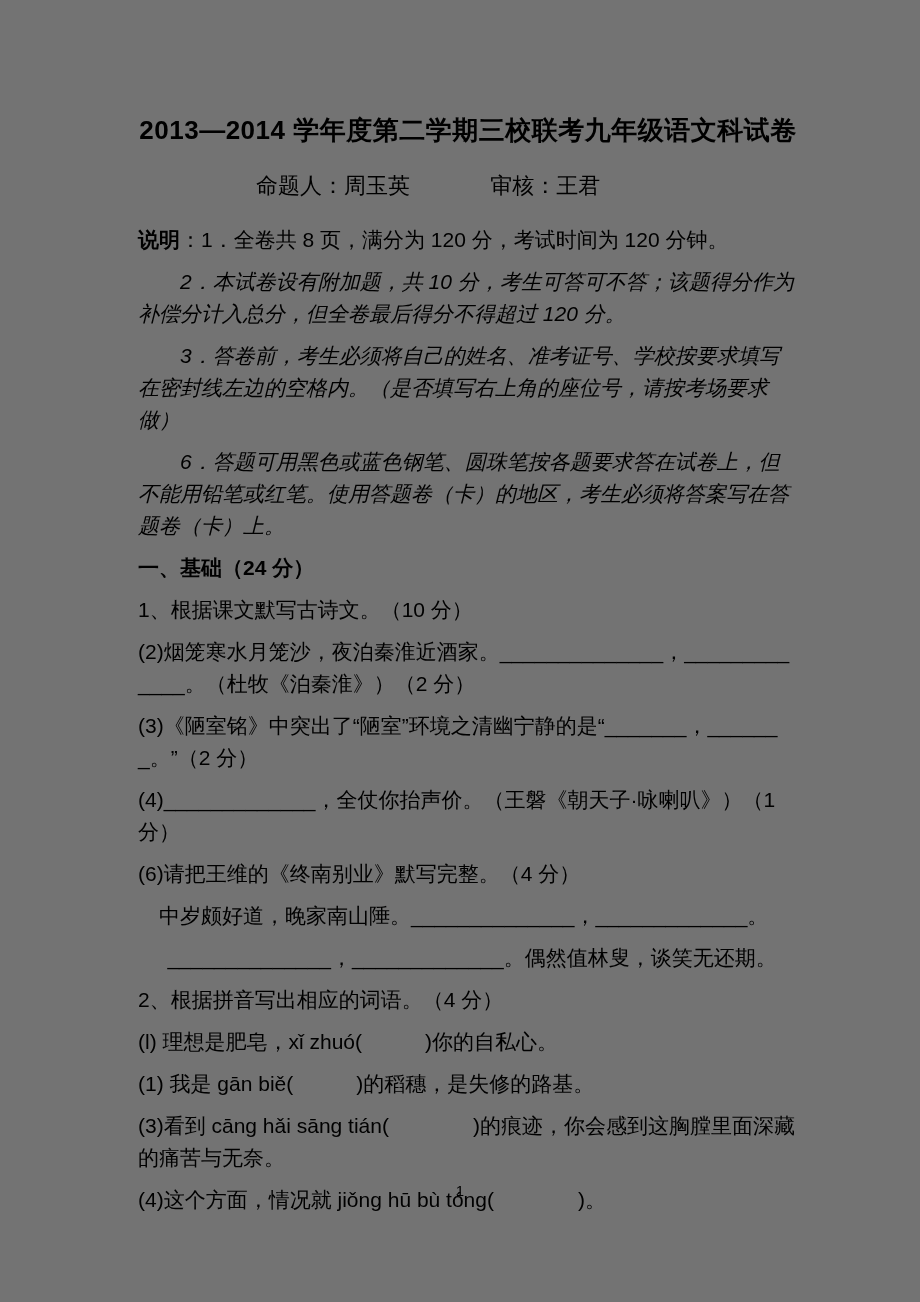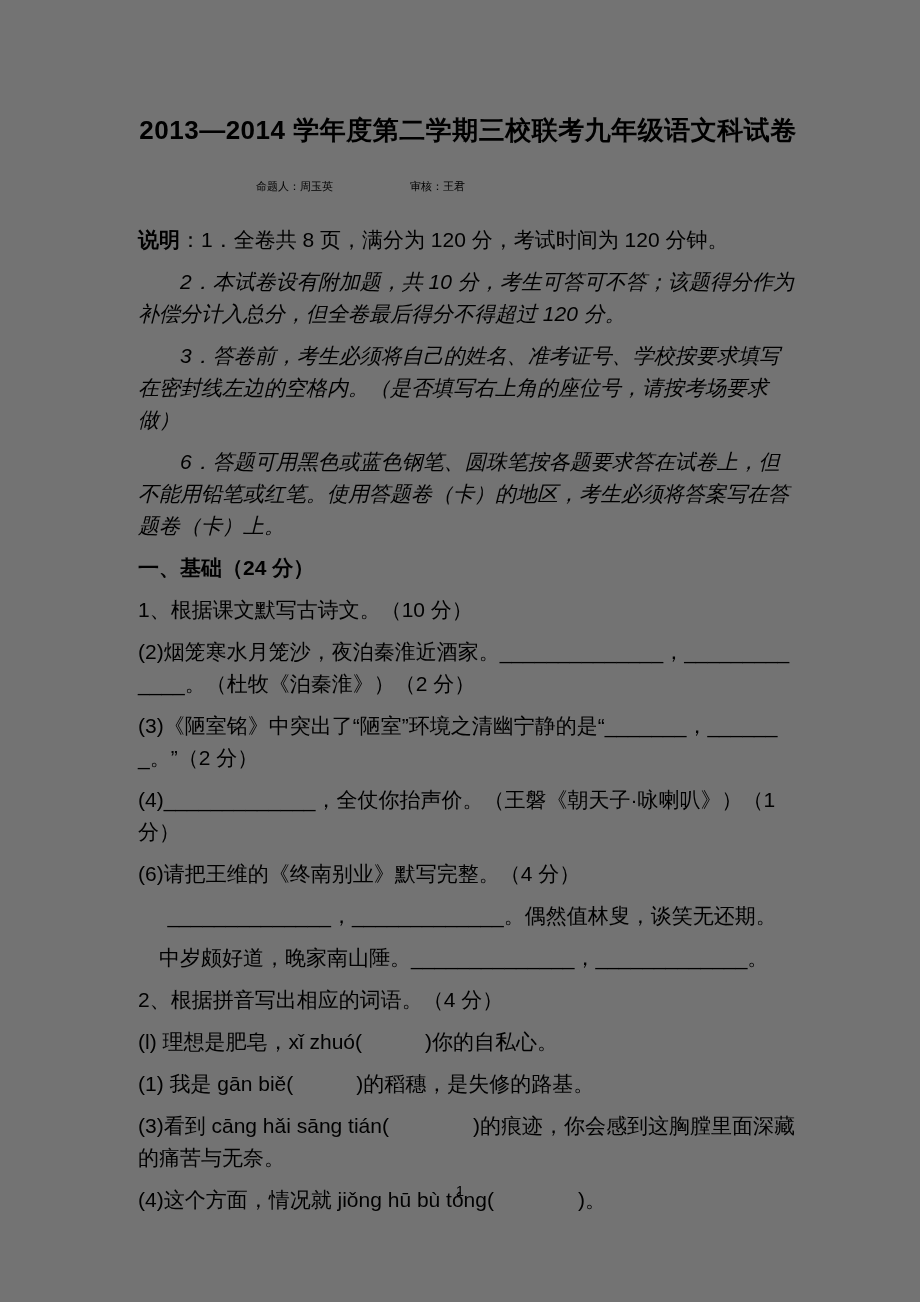--- a/index.html
+++ b/index.html
@@ -22,21 +22,21 @@
     margin: 0;
     font-size: 26px;
     font-weight: bold;
     line-height: 40px;
     text-align: center;
     letter-spacing: 0.5px;
   }
   .byline {
     margin: 24px 0 26px;
     padding-left: 118px;
-    font-size: 11px;
+    font-size: 22px;
     line-height: 24px;
   }
   .byline .reviewer {
     margin-left: 74px;
   }
   .para {
     margin: 0 0 10px;
     font-size: 21px;
     line-height: 32px;
     word-break: break-all;
@@ -71,22 +71,22 @@
       <p class="para"><b>说明</b>：1．全卷共 8 页，满分为 120 分，考试时间为 120 分钟。</p>
       <p class="para indent">2．本试卷设有附加题，共 10 分，考生可答可不答；该题得分作为补偿分计入总分，但全卷最后得分不得超过 120 分。</p>
       <p class="para indent">3．答卷前，考生必须将自己的姓名、准考证号、学校按要求填写在密封线左边的空格内。（是否填写右上角的座位号，请按考场要求做）</p>
       <p class="para indent">6．答题可用黑色或蓝色钢笔、圆珠笔按各题要求答在试卷上，但不能用铅笔或红笔。使用答题卷（卡）的地区，考生必须将答案写在答题卷（卡）上。</p>
       <p class="para heading">一、基础（24 分）</p>
       <p class="para">1、根据课文默写古诗文。（10 分）</p>
       <p class="para">(2)烟笼寒水月笼沙，夜泊秦淮近酒家。______________，_____________。（杜牧《泊秦淮》）（2 分）</p>
       <p class="para">(3)《陋室铭》中突出了“陋室”环境之清幽宁静的是“_______，_______。”（2 分）</p>
       <p class="para">(4)_____________，全仗你抬声价。（王磐《朝天子·咏喇叭》）（1 分）</p>
       <p class="para">(6)请把王维的《终南别业》默写完整。（4 分）</p>
+      <p class="para poem">中岁颇好道，晚家南山陲。______________，_____________。</p>
       <p class="para poem2">______________，_____________。偶然值林叟，谈笑无还期。</p>
-      <p class="para poem">中岁颇好道，晚家南山陲。______________，_____________。</p>
       <p class="para">2、根据拼音写出相应的词语。（4 分）</p>
       <p class="para">(l) 理想是肥皂，xǐ zhuó(　　　)你的自私心。</p>
       <p class="para">(1) 我是 gān biě(　　　)的稻穗，是失修的路基。</p>
       <p class="para">(3)看到 cāng hǎi sāng tián(　　　　)的痕迹，你会感到这胸膛里面深藏的痛苦与无奈。</p>
       <p class="para">(4)这个方面，情况就 jiǒng hū bù tóng(　　　　)。</p>
     </div>
 
   <div class="page-number">1</div>
 </div>
 

